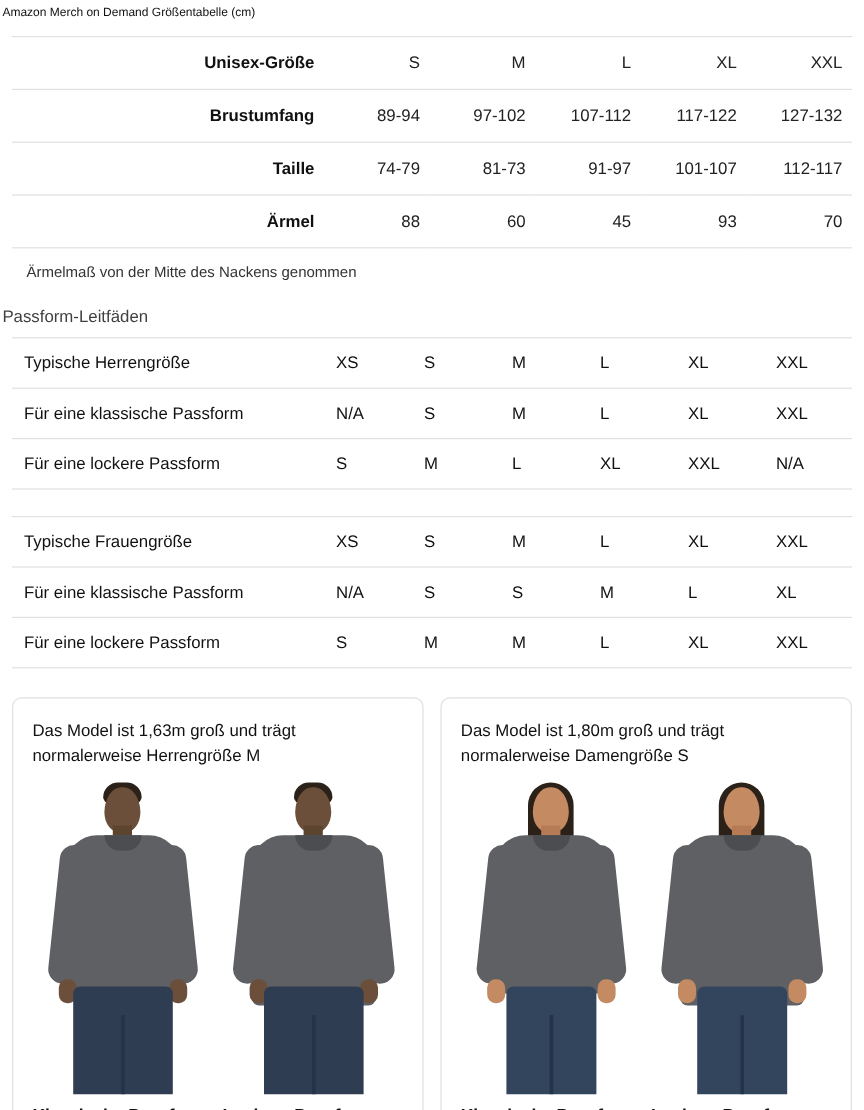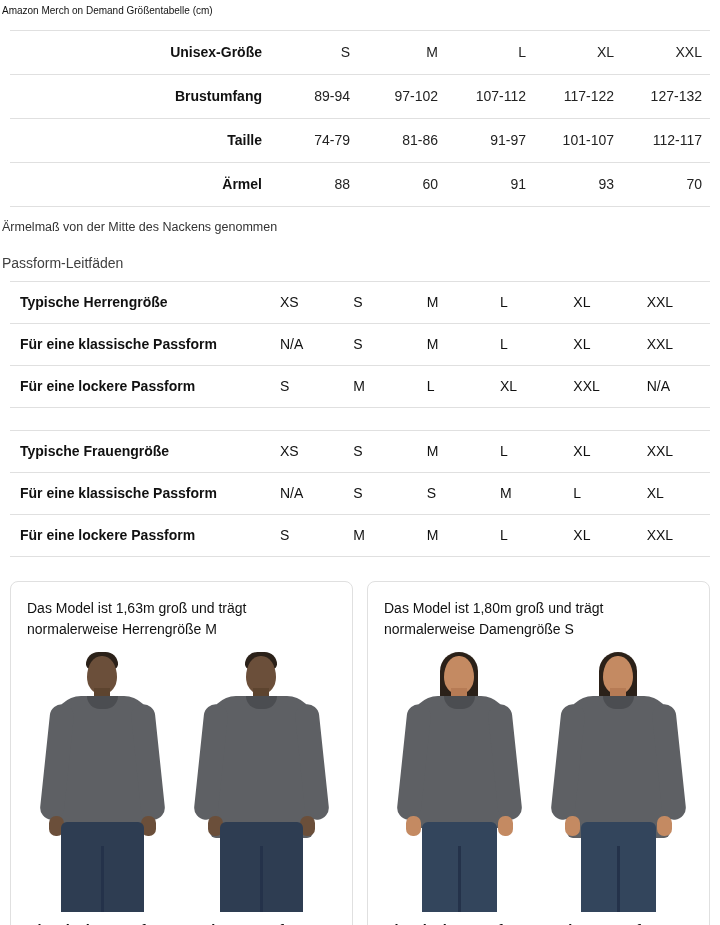--- a/index.html
+++ b/index.html
@@ -49,20 +49,21 @@
     width: 242px;
   }
   table.size-table td.val {
     color: #222222;
   }
   .note {
     font-size: 12.5px;
     color: #333333;
     padding: 12px 0 0 2px;
     line-height: 16px;
+    margin-left: 20px;
   }
   .section-label {
     font-size: 14px;
     color: #404040;
     padding: 20px 0 10px 2px;
   }
   
   table.fit-table {
     width: 700px;
     margin: 0 0 0 10px;
@@ -71,21 +72,21 @@
   }
   table.fit-table td {
     border-top: 1px solid #e0e0e0;
     border-bottom: 1px solid #e0e0e0;
     padding: 12px 8px 12px 10px;
     font-size: 14px;
     line-height: 17px;
     vertical-align: middle;
   }
   table.fit-table tr td:first-child {
-    font-weight: bold;
+    font-weight: normal;
     width: 242px;
   }
   .spacer-22 { height: 22px; }
 
   
   .cards {
     display: flex;
     gap: 14px;
     margin: 24px 10px 0 10px;
   }
@@ -232,30 +233,30 @@
         <td>Brustumfang</td>
         <td class="val">89-94</td>
         <td class="val">97-102</td>
         <td class="val">107-112</td>
         <td class="val">117-122</td>
         <td class="val">127-132</td>
       </tr>
       <tr>
         <td>Taille</td>
         <td class="val">74-79</td>
-        <td class="val">81-86</td>
+        <td class="val">81-73</td>
         <td class="val">91-97</td>
         <td class="val">101-107</td>
         <td class="val">112-117</td>
       </tr>
       <tr>
         <td>Ärmel</td>
         <td class="val">88</td>
         <td class="val">60</td>
-        <td class="val">91</td>
+        <td class="val">45</td>
         <td class="val">93</td>
         <td class="val">70</td>
       </tr>
     </tbody>
   </table>
 
   <div class="note">Ärmelmaß von der Mitte des Nackens genommen</div>
 
   <div class="section-label">Passform-Leitfäden</div>
 

